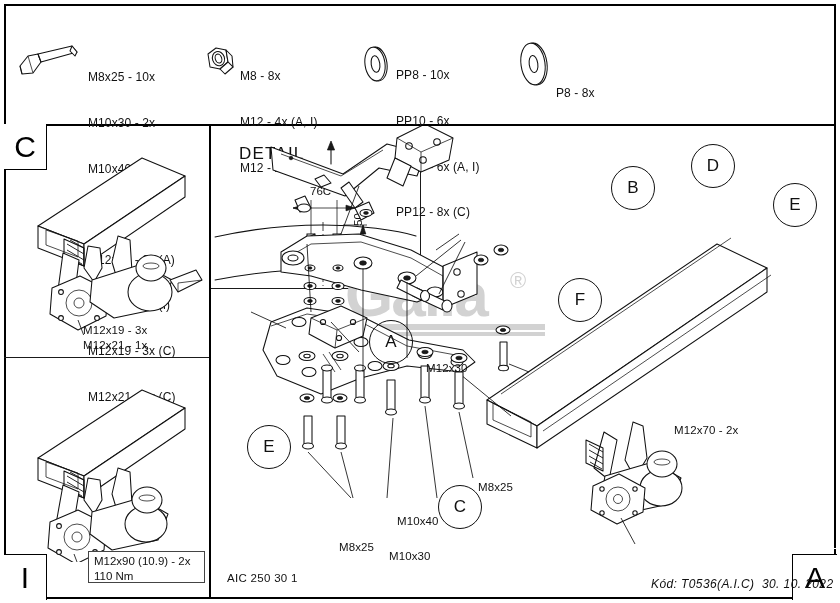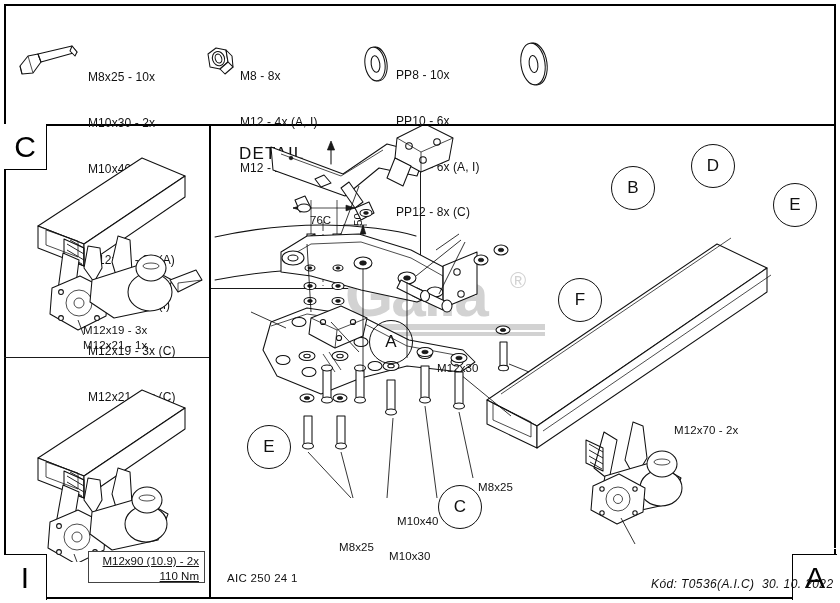--- a/index.html
+++ b/index.html
@@ -44,23 +44,22 @@
   
   .balloon{
     position:absolute;border:1.3px solid #111;border-radius:50%;
     background:transparent;display:flex;align-items:center;justify-content:center;
     font-size:17px;color:#111;font-family:"Liberation Sans",sans-serif;
   }
 
   
   .note-box{
     position:absolute;border:1.2px solid #444;background:#fff;
-    text-align:right;font-size:11.5px;line-height:14.5px;padding:2px 5px;
+    text-align:left;font-size:11.5px;line-height:14.5px;padding:2px 5px;
     box-sizing:border-box;
-    text-decoration:underline;
   }
 
   
   .watermark{
     position:absolute;left:345px;top:258px;width:220px;height:80px;
     pointer-events:none;
   }
 
   svg{display:block;}
   .ln{fill:none;stroke:#111;stroke-width:1.05;stroke-linejoin:round;stroke-linecap:round;}
@@ -139,20 +138,23 @@
     <div>PP10 - 6x</div>
     <div>PP12 - 6x (A, I)</div>
     <div>PP12 - 8x (C)</div>
   </div>
 
   <svg class="txt" style="left:514px;top:38px;" width="40" height="54" viewBox="0 0 40 54">
     <ellipse class="fillw" cx="21" cy="26" rx="12" ry="21" transform="rotate(-8 21 26)"></ellipse>
     <ellipse class="fillw" cx="19" cy="26" rx="12" ry="21" transform="rotate(-8 19 26)"></ellipse>
     <ellipse class="fillw" cx="19.5" cy="26" rx="4.3" ry="8.6" transform="rotate(-8 19.5 26)"></ellipse>
   </svg>
+  <div class="txt legend-txt" style="left:556px;top:56px;">
+    <div>P8 - 8x</div>
+  </div>
 
   <div class="txt detail-title" style="left:239px;top:144px;">DETAIL</div>
 
   <svg class="txt" style="left:211px;top:130px;" width="209" height="158" viewBox="0 0 209 158">
 
     <g>
       <path class="ln" d="M120 34 L120 14"></path>
       <path class="fillk" d="M120 11 L116.4 20 L123.6 20 Z"></path>
     </g>
 
@@ -186,21 +188,21 @@
     <path class="fillk" d="M82 78 L91 75.2 L91 80.8 Z"></path>
     <path class="fillk" d="M144 78 L135 75.2 L135 80.8 Z"></path>
 
     <path class="ln-fine" d="M152 95 L152 140"></path>
     <path class="fillk" d="M152 95 L149.2 104 L154.8 104 Z"></path>
     <path class="fillk" d="M152 140 L149.2 131 L154.8 131 Z"></path>
     <path class="ln-fine" d="M132 95 L156 95 M132 140 L156 140"></path>
   </svg>
 
   <div class="txt dim-txt" style="left:310px;top:170px;">56A</div>
-  <div class="txt dim-txt" style="left:310px;top:185px;margin-top:29px;">76C</div>
+  <div class="txt dim-txt" style="left:310px;top:185px;">76C</div>
   <div class="txt dim-txt" style="left:352px;top:226px;transform:rotate(-90deg);transform-origin:left top;">50</div>
 
   <svg class="txt" style="left:22px;top:140px;" width="185" height="195" viewBox="0 0 185 195">
 
     <path class="fillw" d="M16 86 L120 18 L163 36 L62 104 Z"></path>
     <path class="fillw" d="M16 86 L16 108 L62 126 L62 104 Z"></path>
     <path class="fillw" d="M62 104 L163 36 L163 57 L62 126 Z"></path>
     <path class="ln-fine" d="M24 90 L24 105 L56 117 L56 101 Z"></path>
 
     <g stroke="#111" stroke-width=".9">
@@ -472,23 +474,23 @@
   <div class="balloon" style="left:773px;top:183px;width:42px;height:42px;">
     <span>E</span>
   </div>
   <div class="balloon" style="left:247px;top:425px;width:42px;height:42px;">
     <span>E</span>
   </div>
   <div class="balloon" style="left:558px;top:278px;width:42px;height:42px;">
     <span>F</span>
   </div>
 
-  <div class="txt label-txt" style="left:437px;top:362px;">M12x30</div>
+  <div class="txt label-txt" style="left:426px;top:362px;">M12x30</div>
   <div class="txt label-txt" style="left:674px;top:424px;">M12x70 - 2x</div>
   <div class="txt label-txt" style="left:478px;top:481px;">M8x25</div>
   <div class="txt label-txt" style="left:397px;top:515px;">M10x40</div>
   <div class="txt label-txt" style="left:389px;top:550px;">M10x30</div>
   <div class="txt label-txt" style="left:339px;top:541px;">M8x25</div>
 
-  <div class="txt code-txt" style="left:227px;top:572px;">AIC 250 24 1</div>
+  <div class="txt code-txt" style="left:227px;top:572px;">AIC 250 30 1</div>
   <div class="txt title-txt" style="left:651px;top:576px;font-style:italic;">Kód: T0536(A.I.C)  30. 10. 2022</div>
 
 </div>
 
 </body></html>

